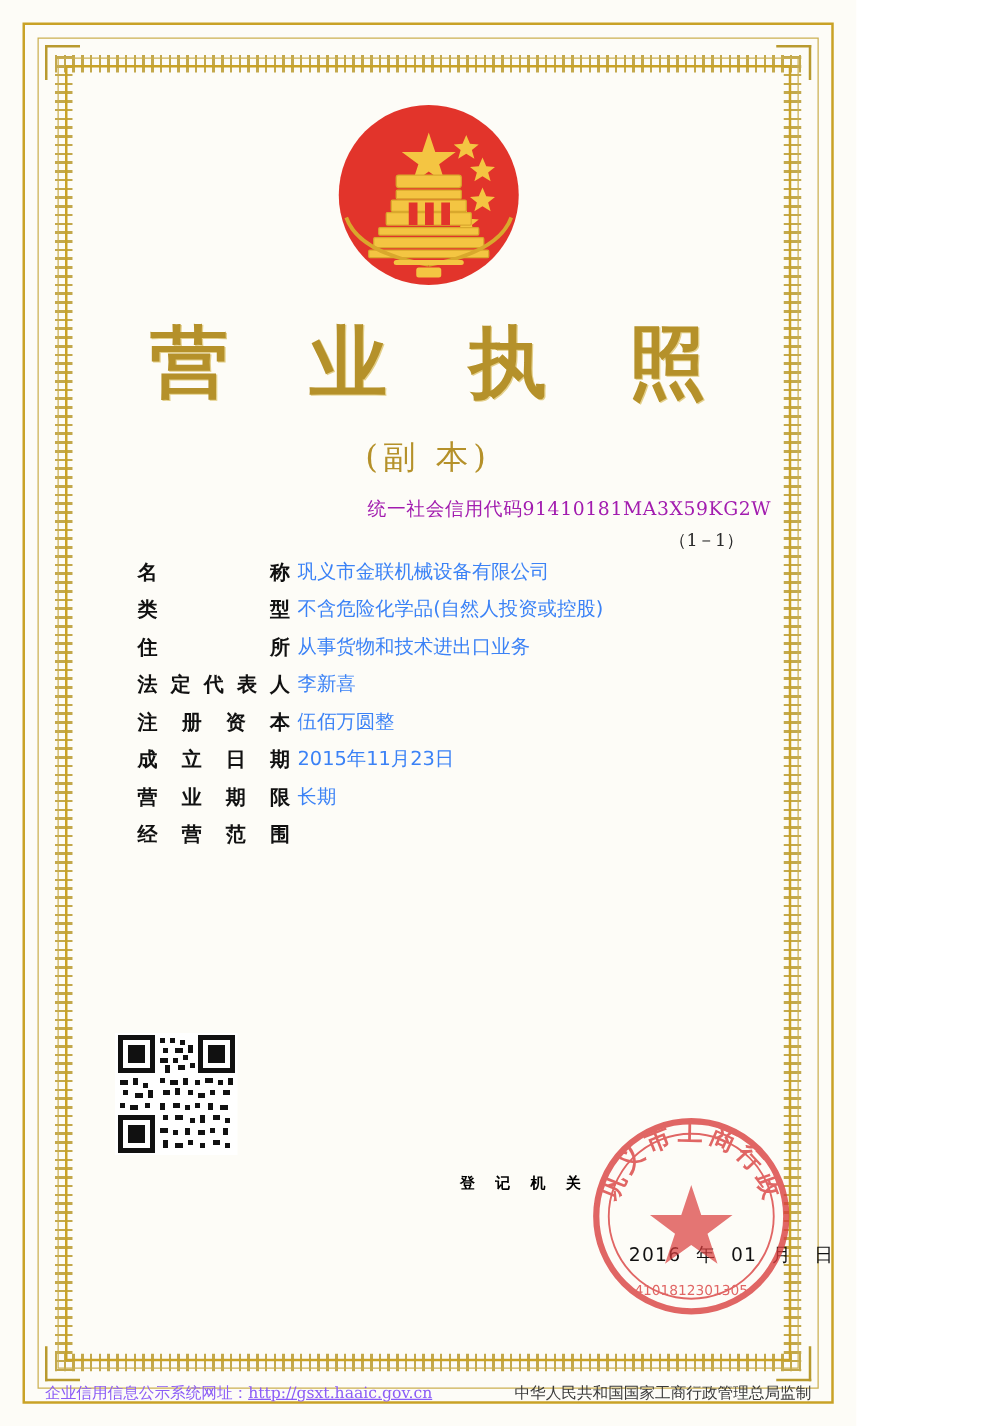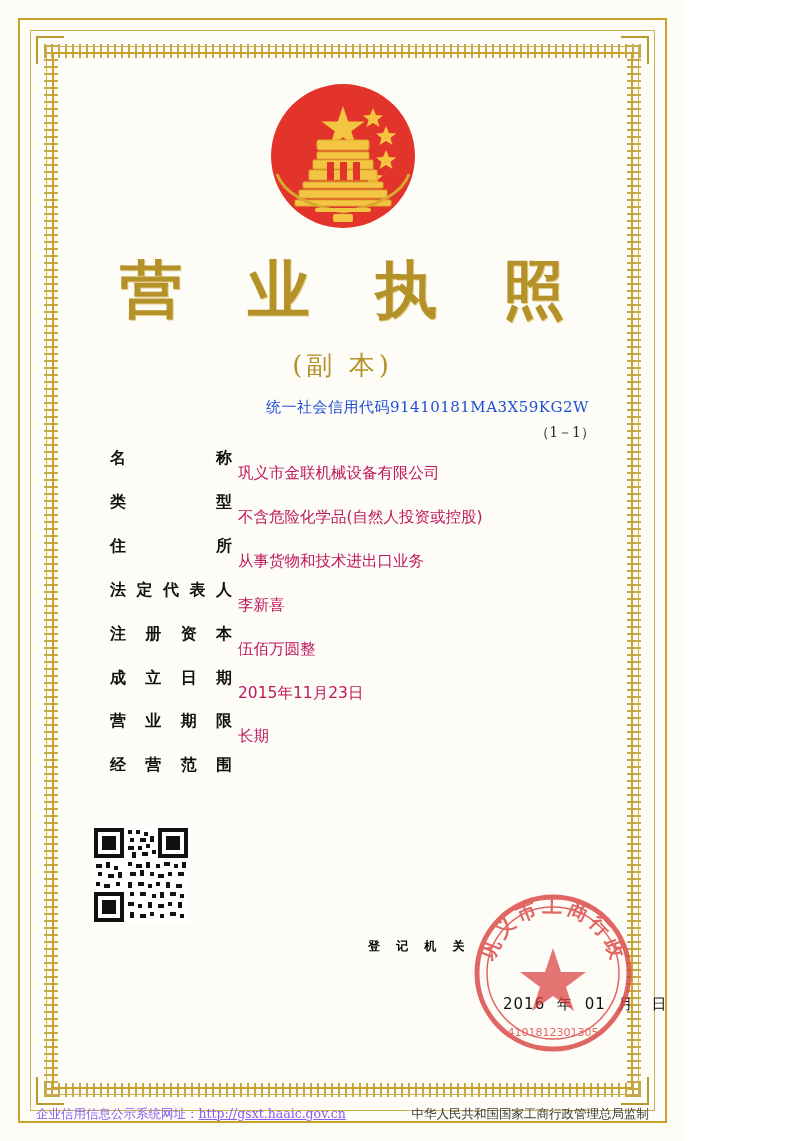--- a/index.html
+++ b/index.html
@@ -114,25 +114,25 @@
     text-align: center;
     font-family: "DejaVu Serif", "Liberation Serif", serif;
     font-size: 26px;
     color: #b5912a;
     letter-spacing: 4px;
   }
 
   
   .credit-code {
     position: absolute;
-    right: 96px;
+    right: 68px;
     top: 398px;
     font-family: "DejaVu Serif", "Liberation Serif", serif;
     font-size: 15px;
-    color: #1d4ed8;
+    color: #a21caf;
     letter-spacing: 0.5px;
   }
   .credit-code .code {
     font-family: "DejaVu Serif", "Liberation Serif", serif;
   }
   .page-no {
     position: absolute;
     right: 90px;
     top: 424px;
     font-family: "DejaVu Serif", "Liberation Serif", serif;
@@ -161,24 +161,23 @@
     font-weight: bold;
     color: #111;
     display: flex;
     justify-content: space-between;
     letter-spacing: 0;
   }
   .row-value {
     flex: 1;
     font-family: "DejaVu Sans", "Liberation Sans", sans-serif;
     font-size: 15.5px;
-    color: #be185d;
+    color: #3b82f6;
     line-height: 1.22;
     padding-left: 6px;
-    margin-top: 16px;
   }
   .row-value.scope {
     line-height: 1.62;
     font-size: 15px;
     text-align: justify;
   }
 
   
   .qr {
     position: absolute;

